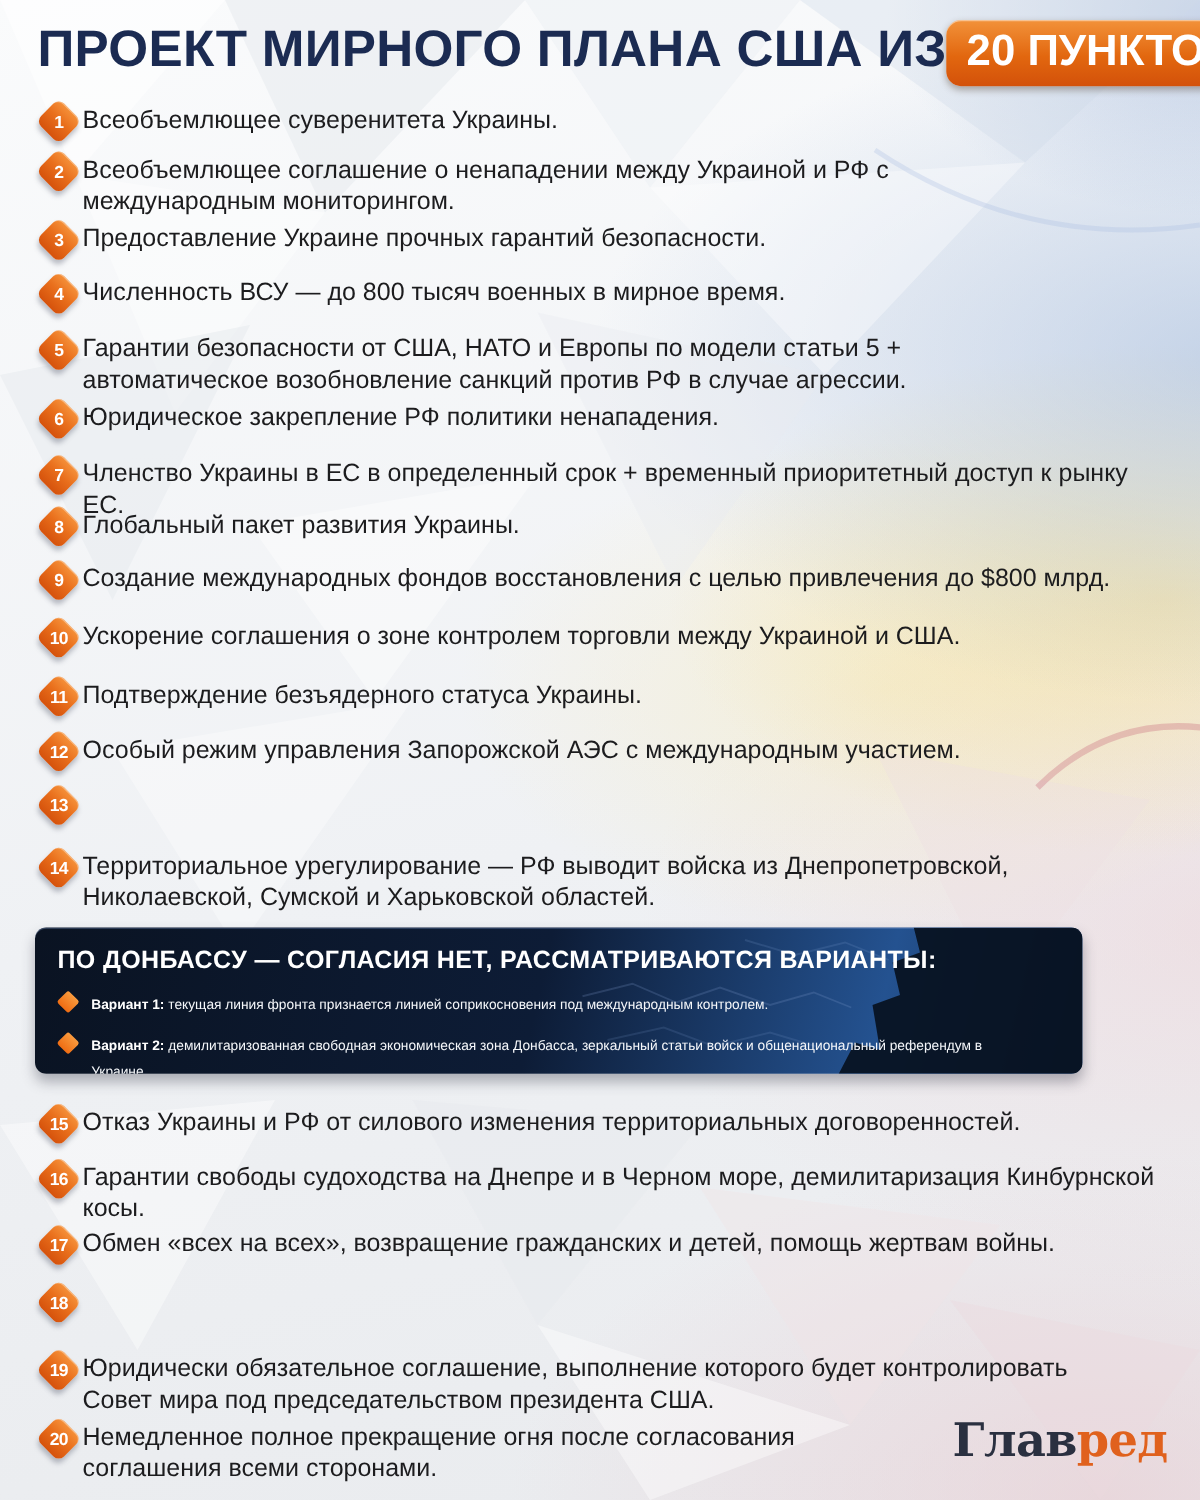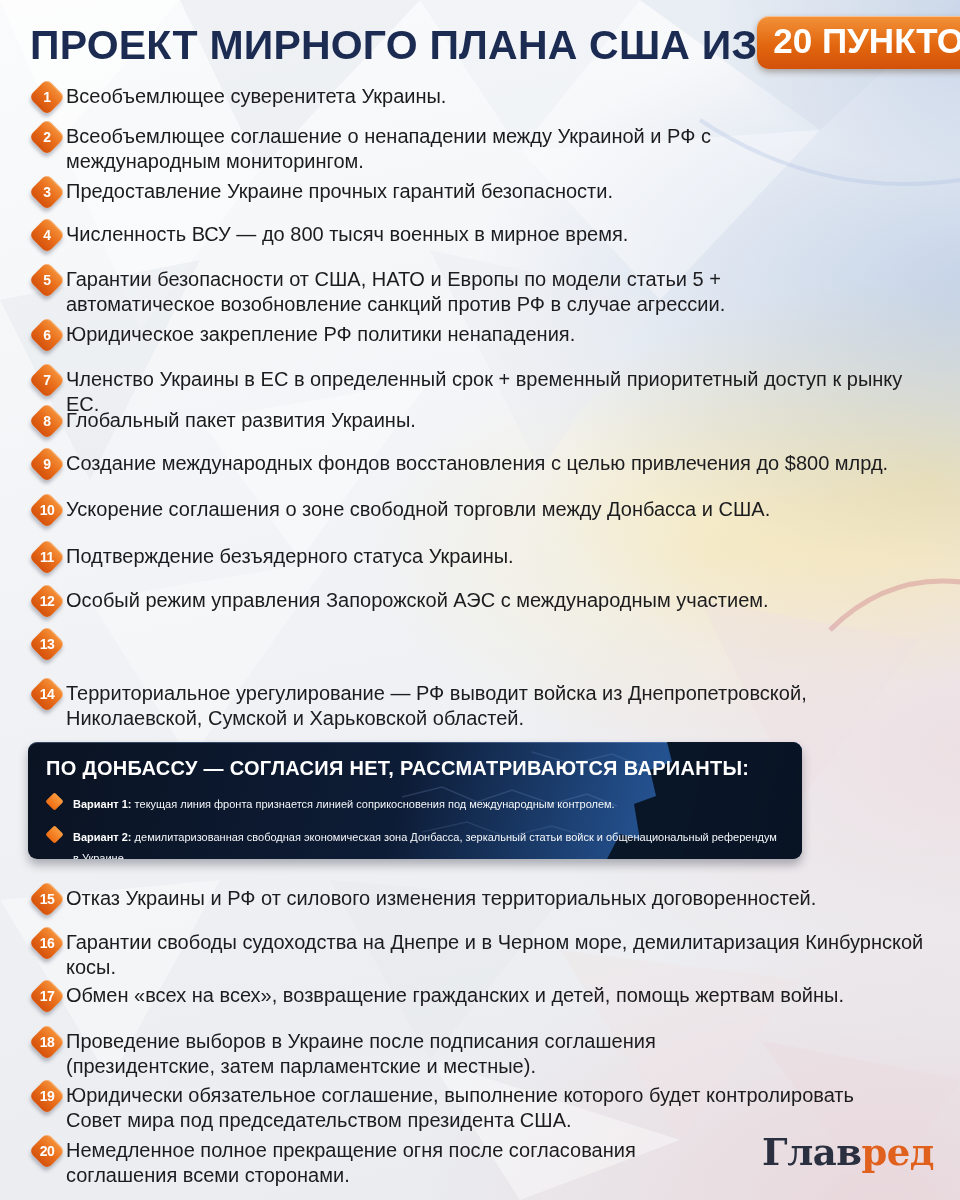--- a/index.html
+++ b/index.html
@@ -17,21 +17,21 @@
       radial-gradient(640px 330px at 97% 40%, rgba(246,220,138,.55), rgba(246,220,138,0) 62%),
       radial-gradient(520px 300px at 74% 46%, rgba(249,234,182,.48), rgba(249,234,182,0) 66%),
       radial-gradient(780px 480px at 102% 62%, rgba(236,198,203,.38), rgba(236,198,203,0) 60%),
       radial-gradient(720px 420px at 92% 100%, rgba(232,199,205,.55), rgba(232,199,205,0) 66%),
       linear-gradient(168deg,#fafbfc 0%,#eff1f4 55%,#e9ebee 100%);
   }
   .bg svg{position:absolute;inset:0;}
   
   .title-row{
     position:absolute;z-index:3;top:16px;left:30px;width:902px;
-    display:flex;align-items:flex-end;justify-content:space-between;
+    display:flex;align-items:flex-start;justify-content:space-between;
   }
   .title-text{
     font-size:41px;font-weight:700;color:#1b2b52;letter-spacing:.2px;white-space:nowrap;
   }
   .title-badge{
     font-size:35px;font-weight:700;color:#ffffff;white-space:nowrap;
     background:linear-gradient(180deg,#f2923a 0%,#e2670f 55%,#d3510a 100%);
     padding:5px 16px 8px;border-radius:12px;
     box-shadow:0 3px 6px rgba(80,60,40,.40), inset 0 1px 0 rgba(255,255,255,.45);
   }
@@ -44,21 +44,21 @@
     background:linear-gradient(180deg,#f5913a 0%,#e96f1c 45%,#d5520c 100%);
     box-shadow:2px 3px 4px rgba(70,75,95,.35), inset 0 1px 0 rgba(255,255,255,.35);
   }
   .badge-num{
     position:absolute;top:50%;left:50%;transform:translate(-50%,-50%);
     color:#fff;font-weight:700;font-size:14px;letter-spacing:-.5px;z-index:2;
   }
   .item-text{font-size:20px;line-height:25px;color:#1c1c1e;}
   
   .donbass{
-    position:absolute;z-index:3;left:28px;top:742px;width:774px;height:117px;
+    position:absolute;z-index:3;left:28px;top:742px;width:838px;height:117px;
     box-sizing:border-box;border-radius:9px;overflow:hidden;
     padding:13px 18px 0 16px;color:#ffffff;
     background:linear-gradient(103deg,#0a1322 0%,#0d1c36 48%,#245290 80%,#143059 100%);
     box-shadow:0 6px 10px rgba(45,50,65,.35), inset 0 1px 0 rgba(140,170,220,.35);
   }
   .panel-map{position:absolute;top:0;right:0;height:100%;width:420px;}
   .panel-heading{
     position:relative;z-index:2;font-size:20px;font-weight:700;letter-spacing:.3px;
     margin:2px 0 12px 2px;white-space:nowrap;
   }
@@ -171,21 +171,21 @@
       <div class="diamond"></div>
       <span class="badge-num">9</span>
     </div>
     <div class="item-text">Создание международных фондов восстановления с целью привлечения до $800 млрд.</div>
   </div>
 <div class="item" style="top:497px">
     <div class="badge">
       <div class="diamond"></div>
       <span class="badge-num">10</span>
     </div>
-    <div class="item-text">Ускорение соглашения о зоне свободной торговли между Донбасса и США.</div>
+    <div class="item-text">Ускорение соглашения о зоне контролем торговли между Украиной и США.</div>
   </div>
 <div class="item" style="top:544px">
     <div class="badge">
       <div class="diamond"></div>
       <span class="badge-num">11</span>
     </div>
     <div class="item-text">Подтверждение безъядерного статуса Украины.</div>
   </div>
 <div class="item" style="top:588px">
     <div class="badge">
@@ -245,21 +245,20 @@
       <div class="diamond"></div>
       <span class="badge-num">17</span>
     </div>
     <div class="item-text">Обмен «всех на всех», возвращение гражданских и детей, помощь жертвам войны.</div>
   </div>
 <div class="item" style="top:1029px">
     <div class="badge">
       <div class="diamond"></div>
       <span class="badge-num">18</span>
     </div>
-    <div class="item-text" style="max-width:744px">Проведение выборов в Украине после подписания соглашения (президентские, затем парламентские и местные).</div>
   </div>
 <div class="item" style="top:1083px">
     <div class="badge">
       <div class="diamond"></div>
       <span class="badge-num">19</span>
     </div>
     <div class="item-text" style="max-width:828px">Юридически обязательное соглашение, выполнение которого будет контролировать Совет мира под председательством президента США.</div>
   </div>
 <div class="item" style="top:1138px">
     <div class="badge">

